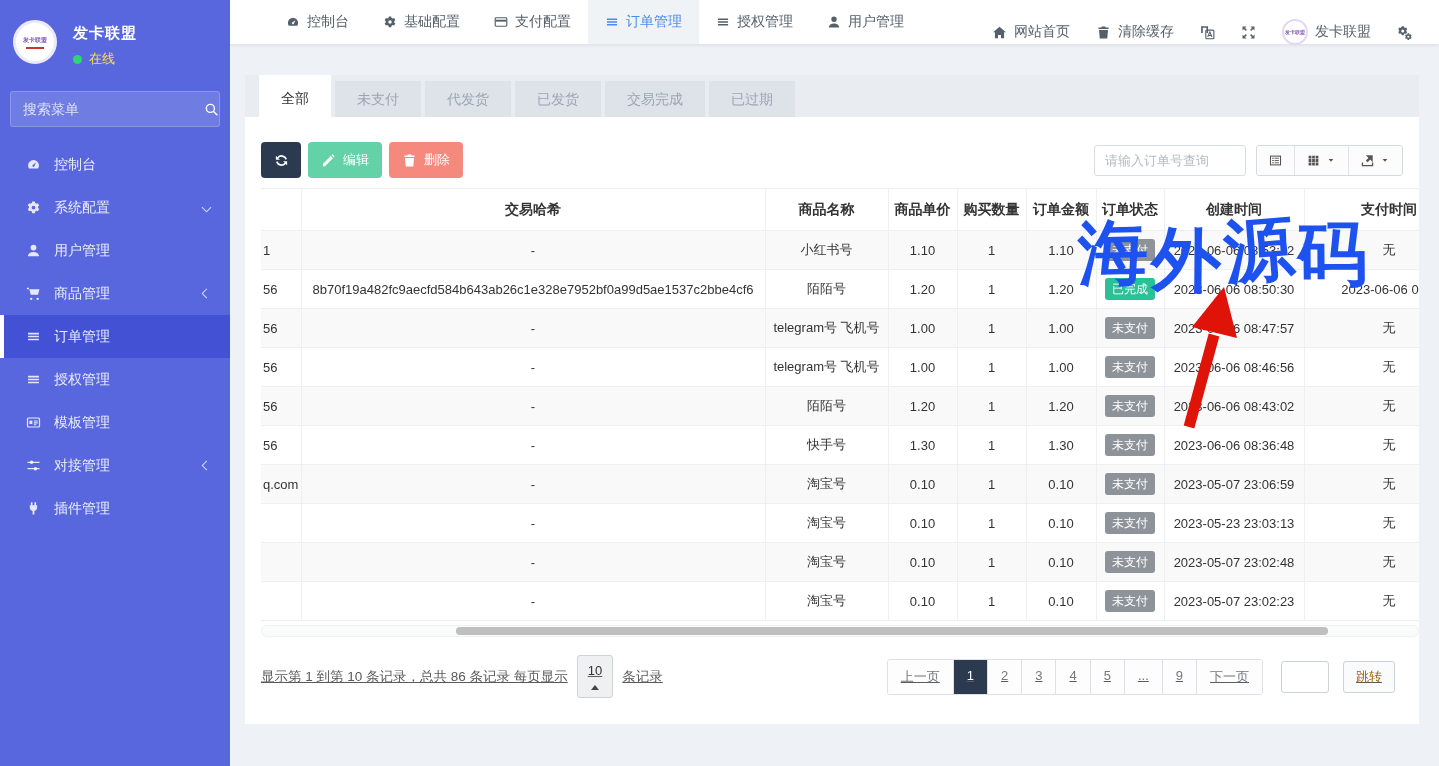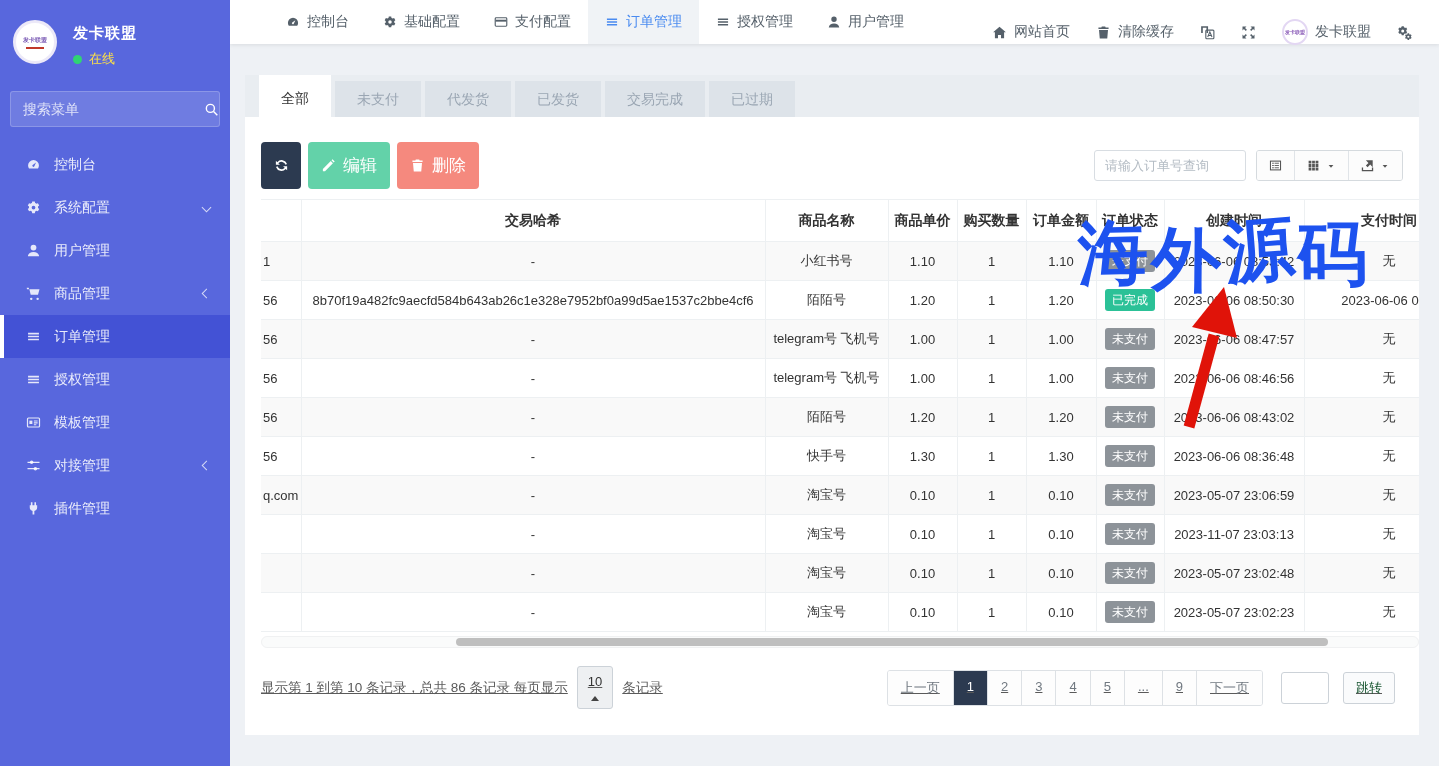--- a/index.html
+++ b/index.html
@@ -55,22 +55,22 @@
 
   
   .tabstrip { background:#e9edf1; height:42px; padding-left:14px; display:flex; position:relative; }
   .tab { margin:6px 4px 0 0; height:36px; line-height:36px; padding:0 22px; background:#dde3e9;
      color:#9aa6b3; font-size:14px; cursor:pointer; white-space:nowrap; }
   .tab.active { margin-top:0; height:50px; line-height:46px; background:#fff; color:#333; position:relative; z-index:2; }
 
   
   .card-body { background:#fff; padding:25px 0 26px 16px; }
   .toolbar { display:flex; align-items:center; padding-right:16px; margin-bottom:10px; }
-  .btn { border:none; border-radius:4px; height:47px; display:inline-flex; align-items:center; gap:7px;
-     padding:0 13px; font-size:17px; color:#fff; cursor:pointer; font-family:inherit; }
+  .btn { border:none; border-radius:4px; height:36px; display:inline-flex; align-items:center; gap:7px;
+     padding:0 13px; font-size:13px; color:#fff; cursor:pointer; font-family:inherit; }
   .btn + .btn { margin-left:7px; }
   .btn-refresh { background:#2c3a50; width:40px; justify-content:center; padding:0; }
   .btn-edit { background:#63d2a9; }
   .btn-del { background:#f5897e; }
   .tools-right { margin-left:auto; display:flex; align-items:center; }
   .srch { width:152px; height:31px; border:1px solid #d8dde2; border-radius:3px; padding:12px 10px;
      font-size:13px; color:#333; outline:none; font-family:inherit; }
   .srch::placeholder { color:#b4bcc4; }
   .btn-group { display:inline-flex; margin-left:10px; border:1px solid #d5dade; border-radius:3px; overflow:hidden; }
   .btn-group button { background:#fcfcfc; border:none; border-left:1px solid #e0e4e8; height:29px; padding:0 12px;
@@ -98,21 +98,21 @@
   .pgn-row { display:flex; align-items:center; margin-top:18px; padding-right:24px; color:#5a5a5a; font-size:13.5px;text-decoration:underline; }
   .pp-btn { display:inline-flex; align-items:center; gap:7px; border:1px solid #ccd2d8; background:#eef0f2;
      border-radius:3px; padding:7px 10px; margin:0 9px; color:#333; font-size:13px; cursor:pointer;flex-direction:column; }
   .pp-caret { width:0; height:0; border-left:4px solid transparent; border-right:4px solid transparent; border-bottom:5px solid #444; }
   .pgn-right { margin-left:auto; display:flex; align-items:center; }
   .page-list { display:flex; border:1px solid #dde1e5; border-radius:3px; overflow:hidden; background:#fff; }
   .page-item { padding:8px 13px; font-size:13px; color:#707880; background:#fdfdfd; border-left:1px solid #dde1e5; cursor:pointer; min-width:18px; text-align:center; }
   .page-item:first-child { border-left:none; }
   .page-item.active { background:#2c3a50; color:#fff; }
   .jump-input { width:48px; height:32px; border:1px solid #ccd2d8; border-radius:3px; margin:0 14px 0 18px; outline:none; font-family:inherit; padding:0 6px; }
-  .jump-btn { height:32px; padding:0 12px; border:1px solid #ccd2d8; border-radius:3px; background:#fafbfc; color:#14532d; font-size:13px; cursor:pointer; font-family:inherit; }
+  .jump-btn { height:32px; padding:0 12px; border:1px solid #ccd2d8; border-radius:3px; background:#fafbfc; color:#a16207; font-size:13px; cursor:pointer; font-family:inherit; }
 
   
   .watermark { position:absolute; left:1078px; top:204px; z-index:50; pointer-events:none;
      font-weight:bold; font-size:70px; color:#1d52ef; letter-spacing:3px; white-space:nowrap; transform:rotate(-1.5deg); }
   .watermark span { display:inline-block; }
   .watermark span:nth-child(2) { transform:translateY(9px) rotate(2deg); }
   .watermark span:nth-child(3) { transform:translateY(1px) rotate(-3deg); }
   .watermark span:nth-child(4) { transform:translateY(7px) rotate(1deg); }
   .arrow-overlay { position:absolute; left:1168px; top:283px; z-index:49; pointer-events:none; }
 </style>
@@ -507,21 +507,21 @@
                 <td>无</td>
               </tr>
               <tr class="">
                 <td class="frag"></td>
                 <td>-</td>
                 <td>淘宝号</td>
                 <td>0.10</td>
                 <td>1</td>
                 <td>0.10</td>
                 <td><span class="badge badge-gray">未支付</span></td>
-                <td>2023-11-07 23:03:13</td>
+                <td>2023-05-23 23:03:13</td>
                 <td>无</td>
               </tr>
               <tr class="striped">
                 <td class="frag"></td>
                 <td>-</td>
                 <td>淘宝号</td>
                 <td>0.10</td>
                 <td>1</td>
                 <td>0.10</td>
                 <td><span class="badge badge-gray">未支付</span></td>

